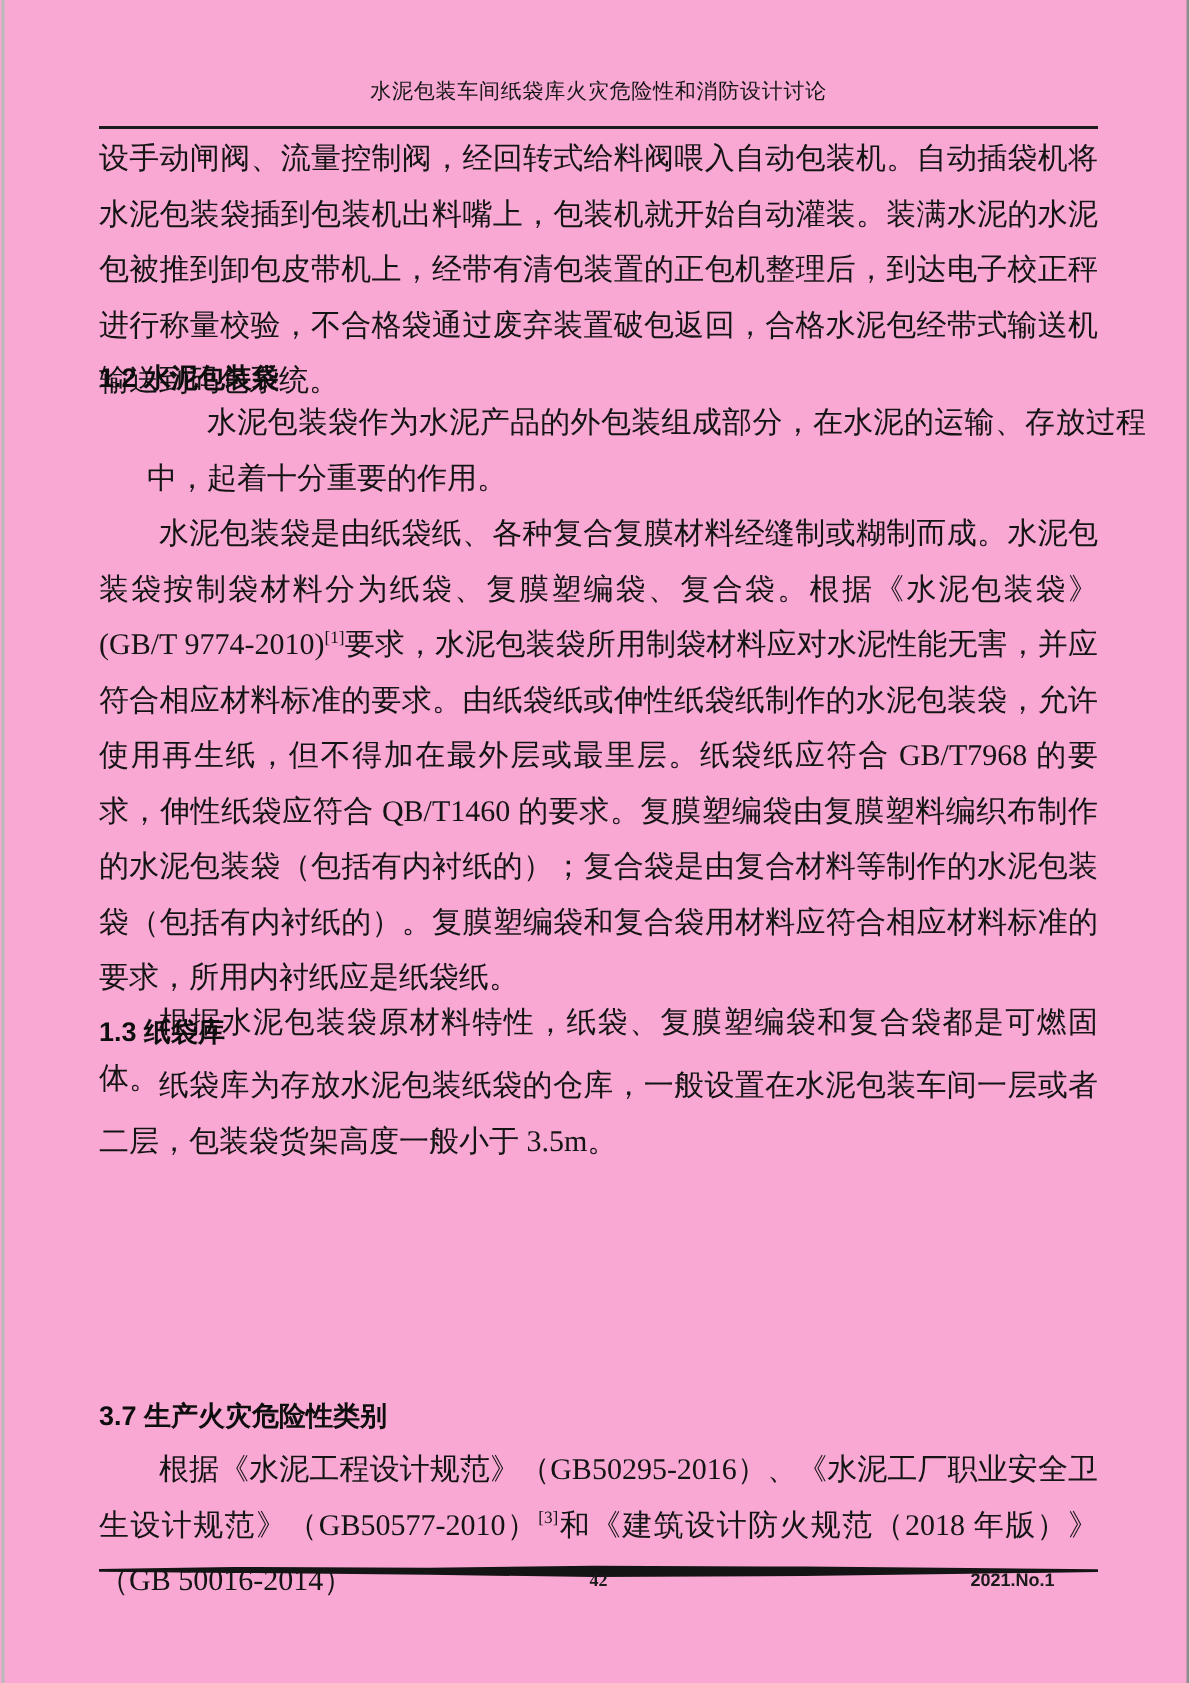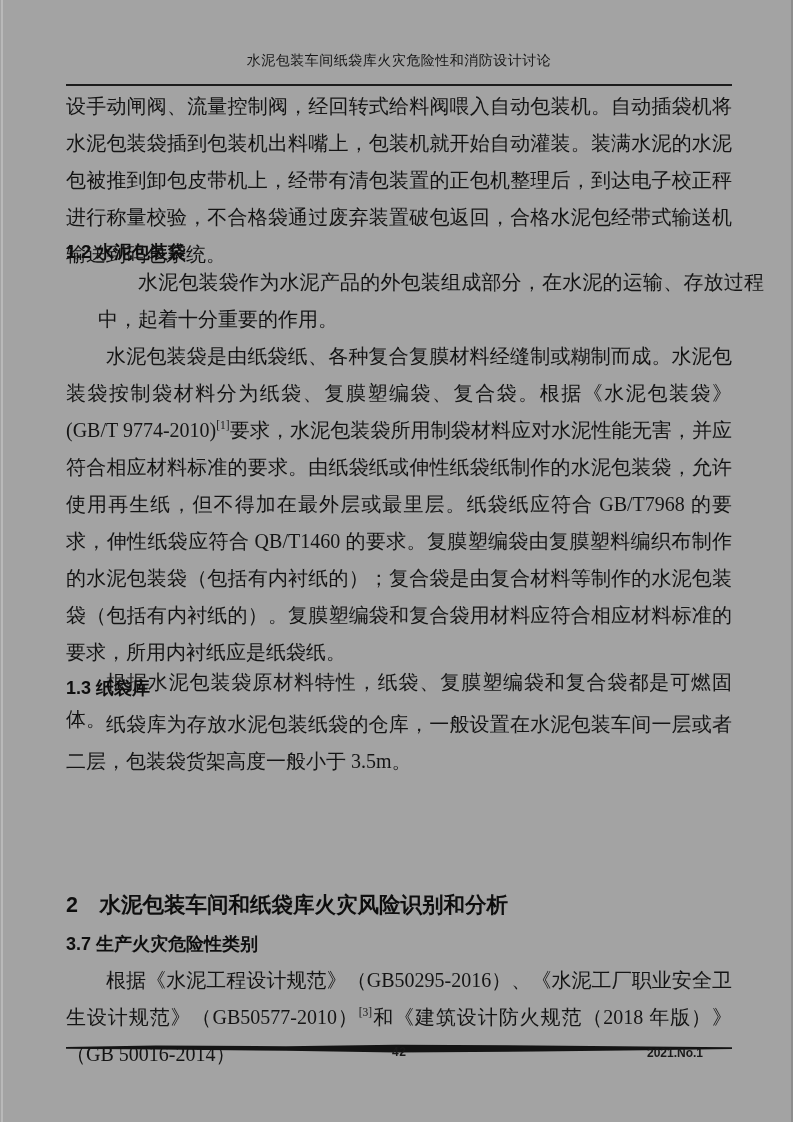--- a/index.html
+++ b/index.html
@@ -1,20 +1,20 @@
 <!DOCTYPE html>
 <html><head>
 <meta charset="utf-8">
 <style>
   html, body { margin: 0; padding: 0; background: #ffffff; }
   .page {
     position: relative;
     width: 793px;
     height: 1122px;
-    background: #a3a3a3;
+    background: #f9a8d4;
     font-family: "Liberation Serif", "DejaVu Serif", serif;
     color: #1c1c1c;
     overflow: hidden;
   }
   .scan-edge {
     position: absolute;
     top: 0; bottom: 0;
     width: 2px;
   }
   .scan-edge.left  { left: 1px;  background: #b9b9b9; }
@@ -65,21 +65,21 @@
   }
 
   .footer-rule-wrap {
     position: absolute;
     top: 1039px; left: 66px; width: 666px; height: 9px;
   }
   .footer-page {
     position: absolute;
     top: 1046px; left: 66px; width: 666px;
     text-align: center;
-    font-family: Liberation Mono, monospace;
+    font-family: Liberation Serif, serif;
     font-size: 12px;
     font-weight: 600;
     color: #1a1a1a;
   }
   .footer-issue {
     position: absolute;
     top: 1046px; right: 90px;
     font-family: "Liberation Sans", "DejaVu Sans", sans-serif;
     font-size: 12px;
     font-weight: 600;
@@ -105,21 +105,20 @@
 
   <p class="blk indent" style="top:338px;"><span>水泥包装袋是由纸袋纸、各种复合复膜材料经缝制或糊制而成。水泥包装袋按制袋材料分为纸袋、复膜塑编袋、复合袋。根据《水泥包装袋》(GB/T 9774-2010)</span><sup class="ref">[1]</sup><span>要求，水泥包装袋所用制袋材料应对水泥性能无害，并应符合相应材料标准的要求。由纸袋纸或伸性纸袋纸制作的水泥包装袋，允许使用再生纸，但不得加在最外层或最里层。纸袋纸应符合 GB/T7968 的要求，伸性纸袋应符合 QB/T1460 的要求。复膜塑编袋由复膜塑料编织布制作的水泥包装袋（包括有内衬纸的）；复合袋是由复合材料等制作的水泥包装袋（包括有内衬纸的）。复膜塑编袋和复合袋用材料应符合相应材料标准的要求，所用内衬纸应是纸袋纸。</span></p>
 
   <p class="blk indent" style="top:664px;">根据水泥包装袋原材料特性，纸袋、复膜塑编袋和复合袋都是可燃固体。</p>
 
   <h3 class="hsec h-sub" style="top:670px;">1.3 纸袋库</h3>
 
   <p class="blk indent" style="top:706px;">纸袋库为存放水泥包装纸袋的仓库，一般设置在水泥包装车间一层或者二层，包装袋货架高度一般小于 3.5m。</p>
 
 
-  <h2 class="hsec h-main" style="top:884px;">2　水泥包装车间和纸袋库火灾风险识别和分析</h2>
 
   <h3 class="hsec h-sub" style="top:926px;">3.7 生产火灾危险性类别</h3>
 
   <p class="blk indent" style="top:962px;"><span>根据《水泥工程设计规范》（GB50295-2016）、《水泥工厂职业安全卫生设计规范》（GB50577-2010）</span><sup class="ref">[3]</sup><span>和《建筑设计防火规范（2018 年版）》（GB 50016-2014）</span></p>
 
   <div class="footer-rule-wrap">
     <svg width="666" height="9" viewBox="0 0 666 9" xmlns="http://www.w3.org/2000/svg">
       <polygon fill="#141414" points="0,3.0 90,1.6 220,2.2 330,0.8 470,1.4 580,2.4 666,3.2 666,5.0 580,6.2 470,7.6 330,8.4 220,6.8 90,5.6 0,4.8"></polygon>
     </svg>
   </div>

